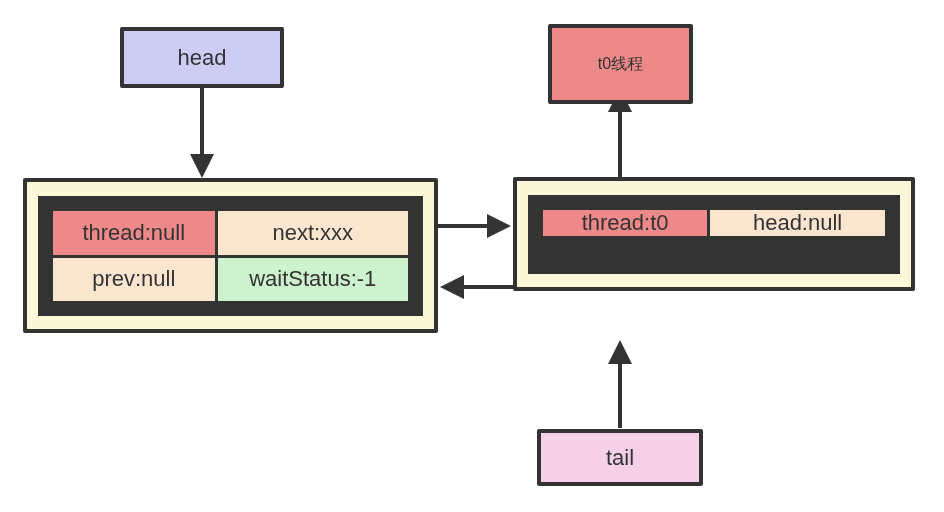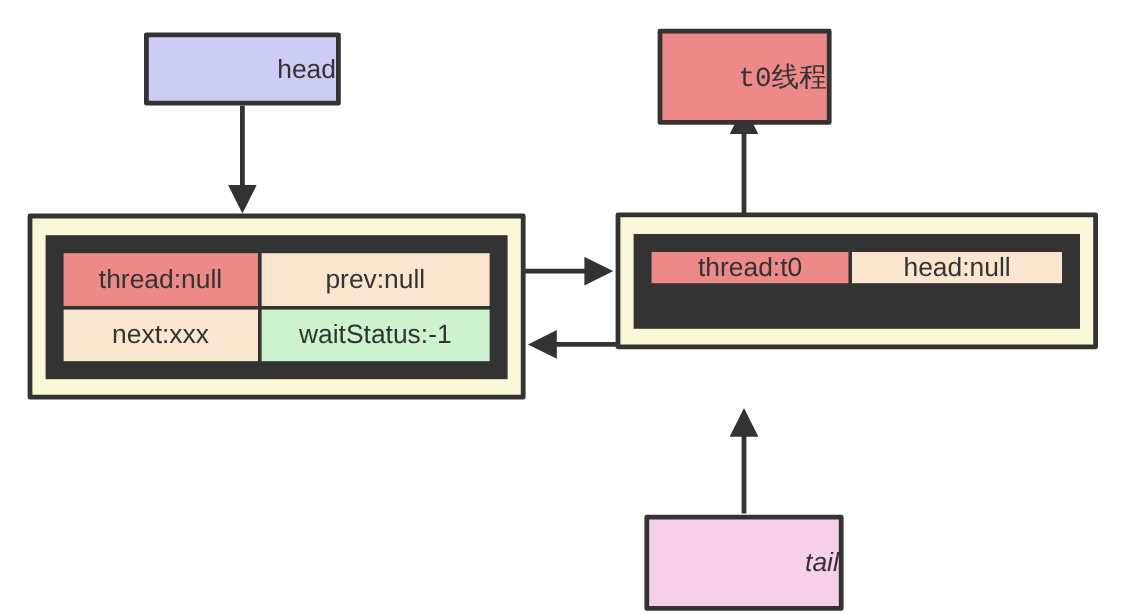--- a/index.html
+++ b/index.html
@@ -31,27 +31,27 @@
     width: 944px; height: 512px;
     pointer-events: none;
   }
 
   .pointer-box {
     position: absolute;
     border: 4px solid var(--border);
     border-radius: 2px;
     display: flex;
     align-items: center;
-    justify-content: flex-end;
+    justify-content: center;
     font-size: 22px;
     color: var(--text);
   }
   .pointer-box.head { left: 120px; top: 27px; width: 164px; height: 61px; background: var(--head-fill); }
-  .pointer-box.thread { left: 548px; top: 24px; width: 145px; height: 80px; background: var(--thread-box-fill); font-size: 23px; font-family: Liberation Mono, monospace; }
-  .pointer-box.tail { left: 537px; top: 429px; width: 166px; height: 80px; background: var(--tail-fill); font-style: italic; }
+  .pointer-box.thread { left: 548px; top: 24px; width: 145px; height: 80px; background: var(--thread-box-fill); font-size: 16px; }
+  .pointer-box.tail { left: 537px; top: 429px; width: 166px; height: 57px; background: var(--tail-fill); }
 
   .node {
     position: absolute;
     border: 4px solid var(--border);
     border-radius: 2px;
     background: var(--node-fill);
   }
   .node.left  { left: 23px;  top: 178px; width: 415px; height: 155px; }
   .node.right { left: 513px; top: 177px; width: 402px; height: 114px; }
 
@@ -107,22 +107,22 @@
     <span>t0线程</span>
   </div>
 
   <div class="pointer-box tail">
     <span>tail</span>
   </div>
 
   <div class="node left">
     <div class="inner-grid">
       <div class="cell red">thread:null</div>
+      <div class="cell peach">next:xxx</div>
       <div class="cell peach">prev:null</div>
-      <div class="cell peach">next:xxx</div>
       <div class="cell green">waitStatus:-1</div>
     </div>
   </div>
 
   <div class="node right">
     <div class="inner-grid">
       <div class="cell red">thread:t0</div>
       <div class="cell peach">head:null</div>
     </div>
   </div>

